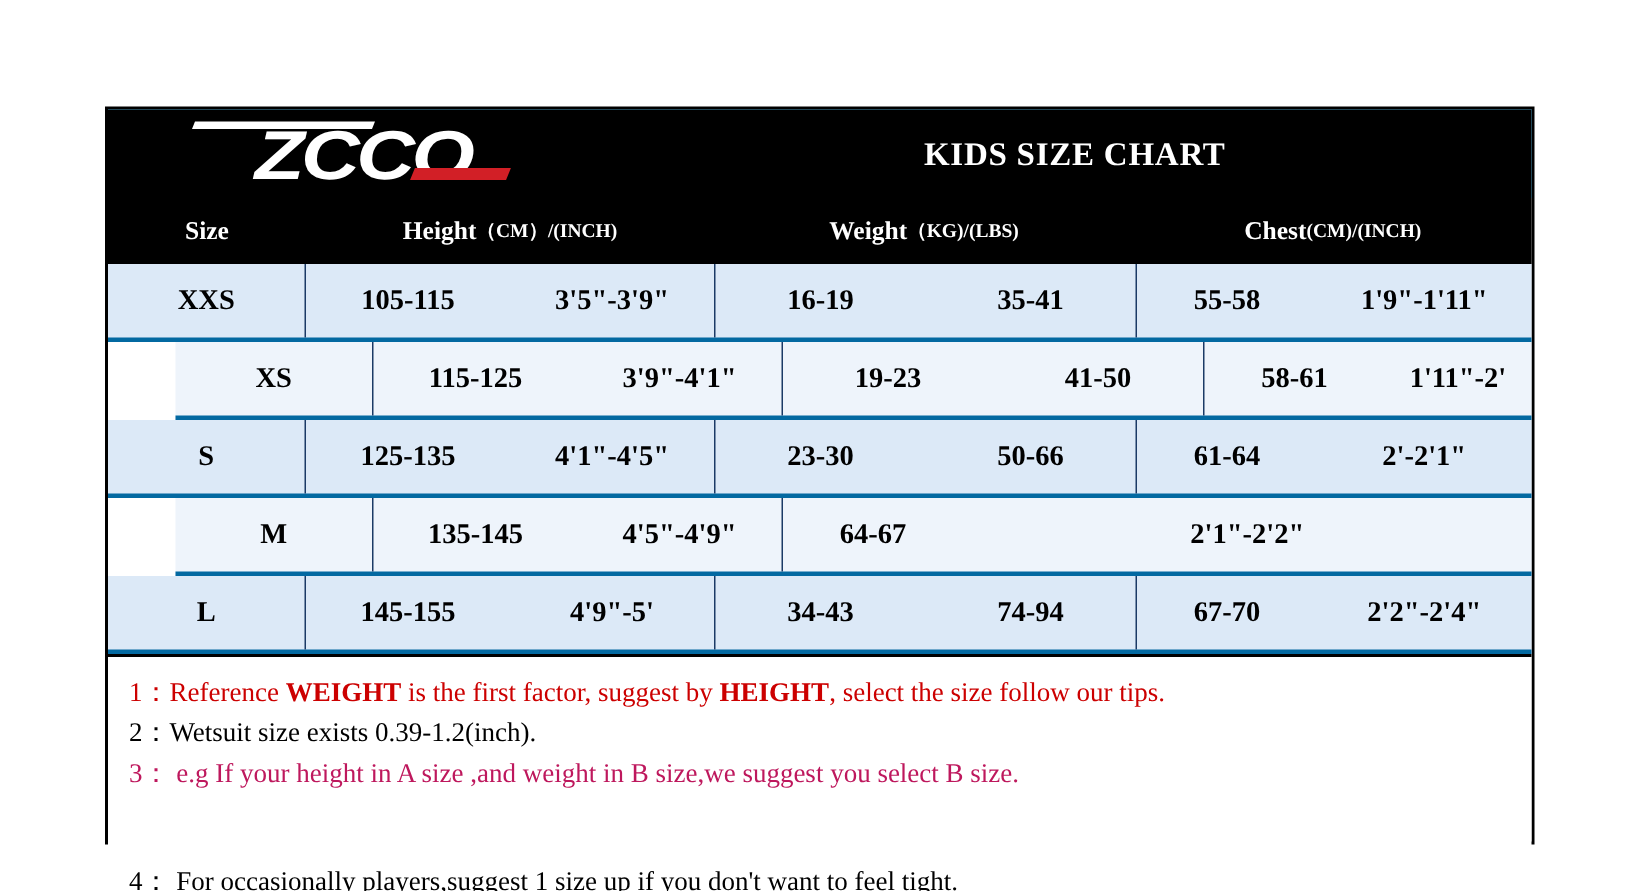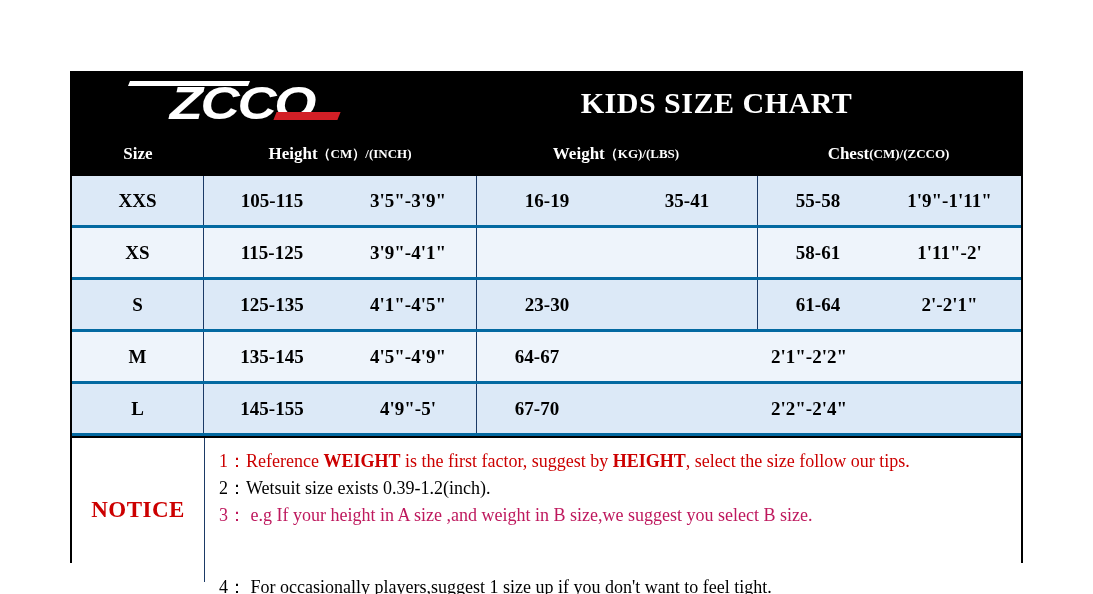--- a/index.html
+++ b/index.html
@@ -76,21 +76,21 @@
   .chart-title-cell {
     flex: 1;
     background: #000000;
     display: flex;
     align-items: center;
     justify-content: center;
   }
   .chart-title {
     font-family: "Liberation Serif", serif;
     font-weight: bold;
-    font-size: 30px;
+    font-size: 22px;
     color: #ffffff;
     letter-spacing: 0.5px;
   }
   
   .col-head-row {
     display: flex;
     height: 44px;
     background: #000000;
     color: #ffffff;
     align-items: stretch;
@@ -112,21 +112,21 @@
   .c-weight { width: 280px; }
   .c-chest  { flex: 1; }
   
   .data-row {
     display: flex;
     height: 49px;
     align-items: stretch;
     border-bottom: 3px solid #0369a1;
   }
   .data-row.even { background: #dce9f7; }
-  .data-row.odd  { background: #eef4fb; }
+  .data-row.odd  { background: #eef4fb; margin-left: 45px; }
   .cell {
     display: flex;
     align-items: center;
     justify-content: center;
     font-weight: bold;
     font-size: 19px;
     box-sizing: border-box;
     border-right: 1px solid #1b3a66;
   }
   .cell:last-child { border-right: none; }
@@ -200,21 +200,21 @@
     <div class="col-head c-height">
       <span>Height</span>
       <span class="sub">（CM）/(INCH)</span>
     </div>
     <div class="col-head c-weight">
       <span>Weight</span>
       <span class="sub">（KG)/(LBS)</span>
     </div>
     <div class="col-head c-chest">
       <span>Chest</span>
-      <span class="sub">(CM)/(ZCCO)</span>
+      <span class="sub">(CM)/(INCH)</span>
     </div>
   </div>
 
   <div class="data-row even">
     <div class="cell cell-size">XXS</div>
     <div class="group g-height">
       <div class="cell cell-half">105-115</div>
       <div class="cell cell-half">3'5"-3'9"</div>
     </div>
     <div class="group g-weight">
@@ -227,35 +227,38 @@
     </div>
   </div>
 
   <div class="data-row odd">
     <div class="cell cell-size">XS</div>
     <div class="group g-height">
       <div class="cell cell-half">115-125</div>
       <div class="cell cell-half">3'9"-4'1"</div>
     </div>
     <div class="group g-weight">
+      <div class="cell cell-half-w">19-23</div>
+      <div class="cell cell-half-w">41-50</div>
     </div>
     <div class="group g-chest">
       <div class="cell cell-chest-a">58-61</div>
       <div class="cell cell-chest-b">1'11"-2'</div>
     </div>
   </div>
 
   <div class="data-row even">
     <div class="cell cell-size">S</div>
     <div class="group g-height">
       <div class="cell cell-half">125-135</div>
       <div class="cell cell-half">4'1"-4'5"</div>
     </div>
     <div class="group g-weight">
       <div class="cell cell-half-w">23-30</div>
+      <div class="cell cell-half-w">50-66</div>
     </div>
     <div class="group g-chest">
       <div class="cell cell-chest-a">61-64</div>
       <div class="cell cell-chest-b">2'-2'1"</div>
     </div>
   </div>
 
   <div class="data-row odd">
     <div class="cell cell-size">M</div>
     <div class="group g-height">
@@ -267,30 +270,31 @@
       <div class="cell cell-chest-b">2'1"-2'2"</div>
     </div>
   </div>
 
   <div class="data-row even">
     <div class="cell cell-size">L</div>
     <div class="group g-height">
       <div class="cell cell-half">145-155</div>
       <div class="cell cell-half">4'9"-5'</div>
     </div>
+    <div class="group g-weight">
+      <div class="cell cell-half-w">34-43</div>
+      <div class="cell cell-half-w">74-94</div>
+    </div>
     <div class="group g-chest">
       <div class="cell cell-chest-a">67-70</div>
       <div class="cell cell-chest-b">2'2"-2'4"</div>
     </div>
   </div>
 
   <div class="notice-block">
-    <div class="notice-label-cell">
-      <div class="notice-label">NOTICE</div>
-    </div>
     <div class="notice-lines" id="notice-lines">
         <div class="notice-line" style="color: rgb(204, 0, 0);"><span class="notice-num">1：</span><span>Reference </span><span class="bold">WEIGHT</span><span> is the first factor, suggest by </span><span class="bold">HEIGHT</span><span>, select the size follow our tips.</span></div>
         <div class="notice-line" style="color: rgb(0, 0, 0);"><span class="notice-num">2：</span><span>Wetsuit size exists 0.39-1.2(inch).</span></div>
         <div class="notice-line" style="color: #be185d;"><span class="notice-num">3：</span><span> e.g  If your height in A size ,and weight in B size,we suggest you select B size.</span></div>
         <div class="notice-line" style="color: rgb(0, 0, 0); margin-top: 45px;"><span class="notice-num">4：</span><span> For occasionally players,suggest 1 size up if you don't want to feel tight.</span></div>
       </div>
   </div>
 
 </div>
 

